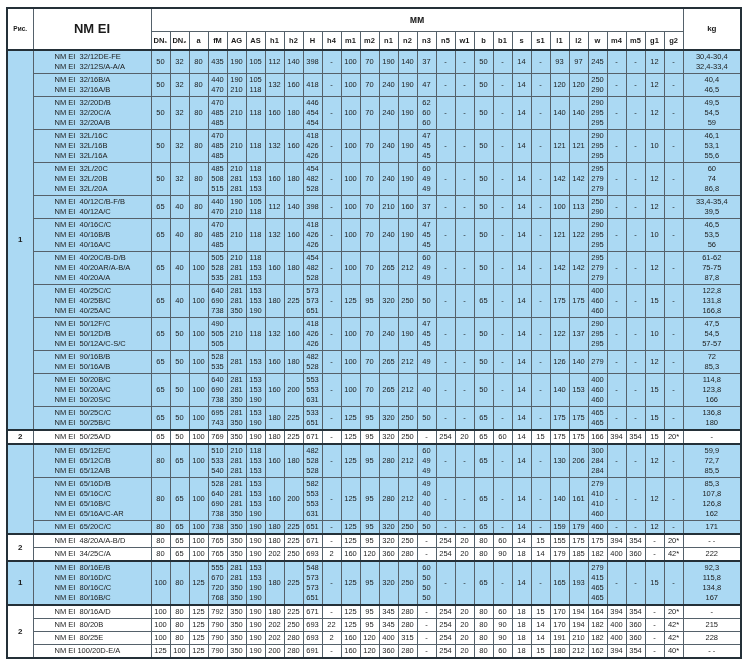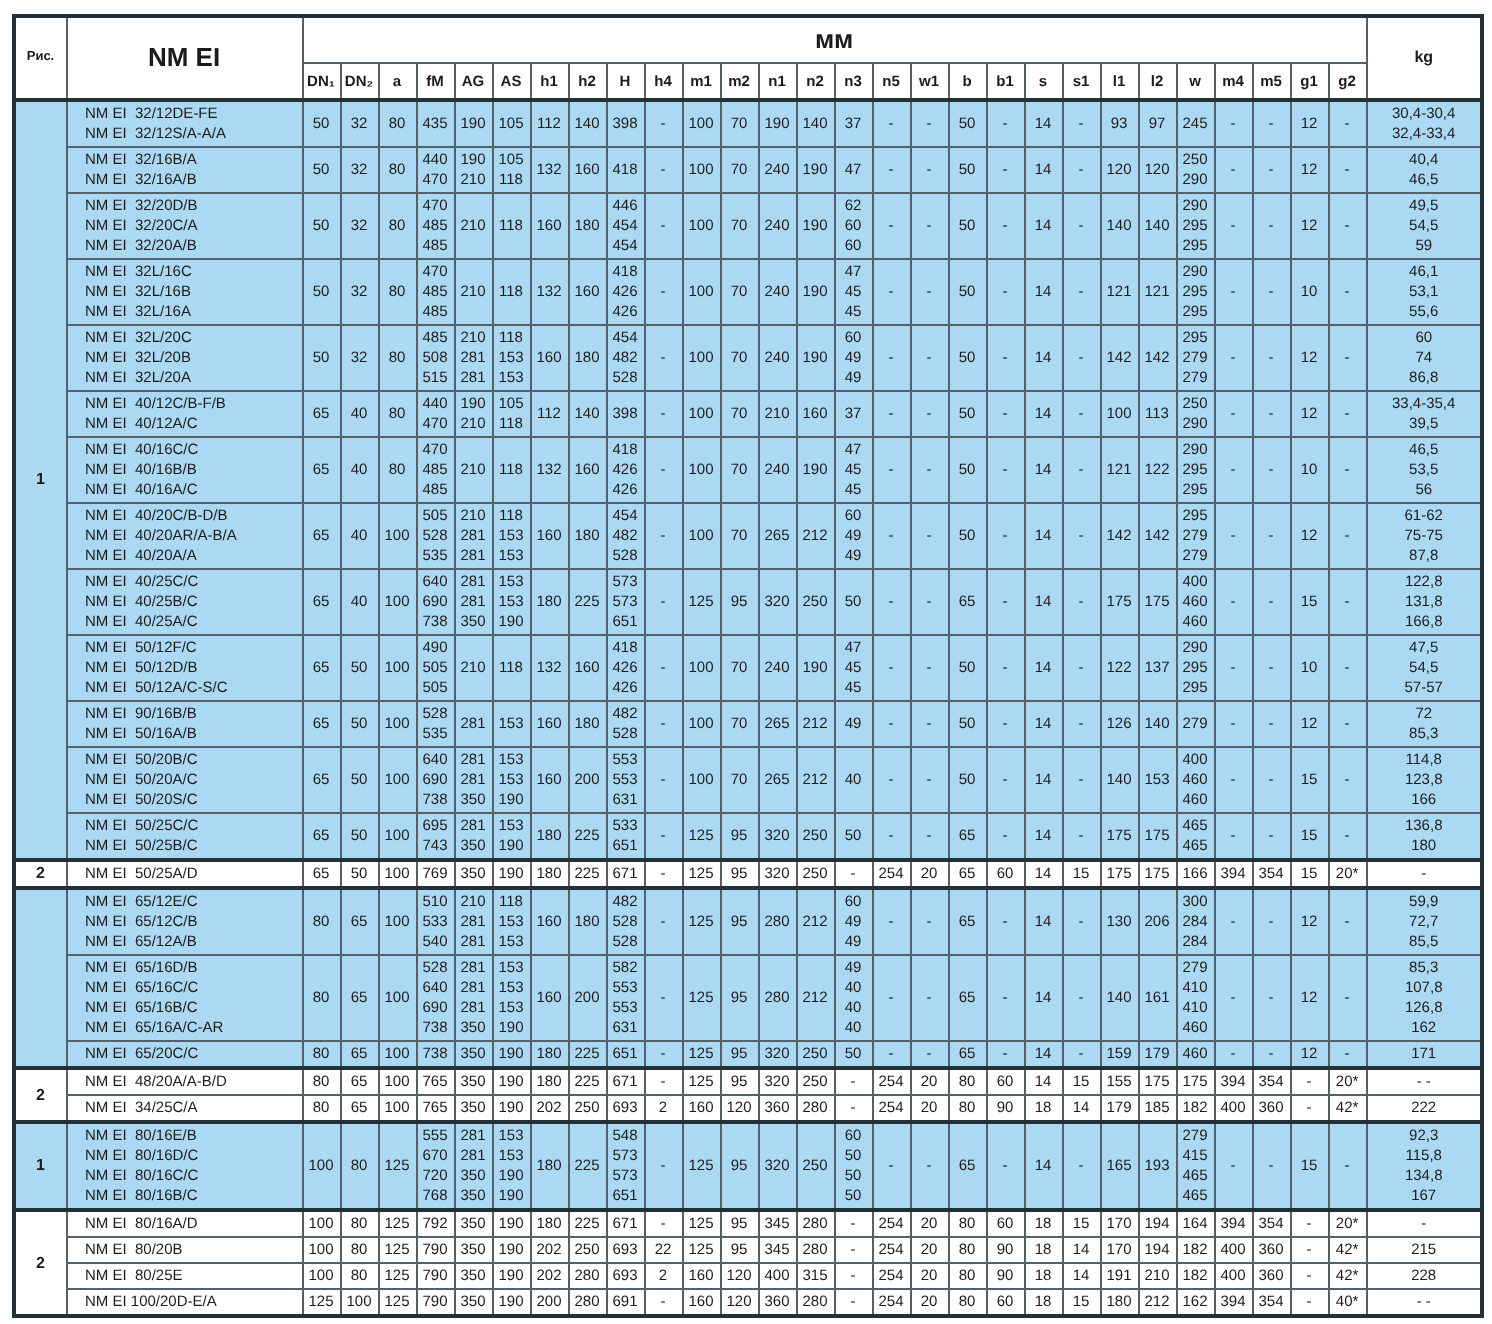--- a/index.html
+++ b/index.html
@@ -5,25 +5,25 @@
   html,body{margin:0;padding:0;background:#ffffff;}
   .page{width:746px;height:662px;box-sizing:border-box;padding:7px 6px;background:#fff;overflow:hidden;
         font-family:"Liberation Sans","DejaVu Sans",sans-serif;}
   table.spec{border-collapse:collapse;table-layout:fixed;width:734px;color:#1b1b1b;
              border:2px solid #243038;}
   th,td{border:1px solid #55616a;padding:1px 0;text-align:center;vertical-align:middle;
         font-size:7.5px;line-height:10px;overflow:hidden;}
   thead th{font-weight:bold;background:#fff;}
   th.fig-h{font-size:6.5px;}
   th.name-h{font-size:13px;text-align:center;}
-  th.mm-h{font-size:13px;height:20px;}
+  th.mm-h{font-size:10px;height:20px;}
   th.kg-h{font-size:8px;}
   th.dim-h{font-size:7.5px;height:15px;}
   td{white-space:pre-line;}
-  td.name-cell{text-align:left;padding-left:9px;white-space:pre;}
+  td.name-cell{text-align:left;padding-left:21px;white-space:pre;}
   td.fig-cell{font-weight:bold;font-size:8px;}
   tr.blue td{background:#abd9f3;}
   tr.white td{background:#ffffff;}
   tbody td.fblue{background:#abd9f3;}
   tbody td.fwhite{background:#ffffff;}
   tr.group-start td{border-top:2px solid #243038;}
 </style>
 </head>
 <body>
 

